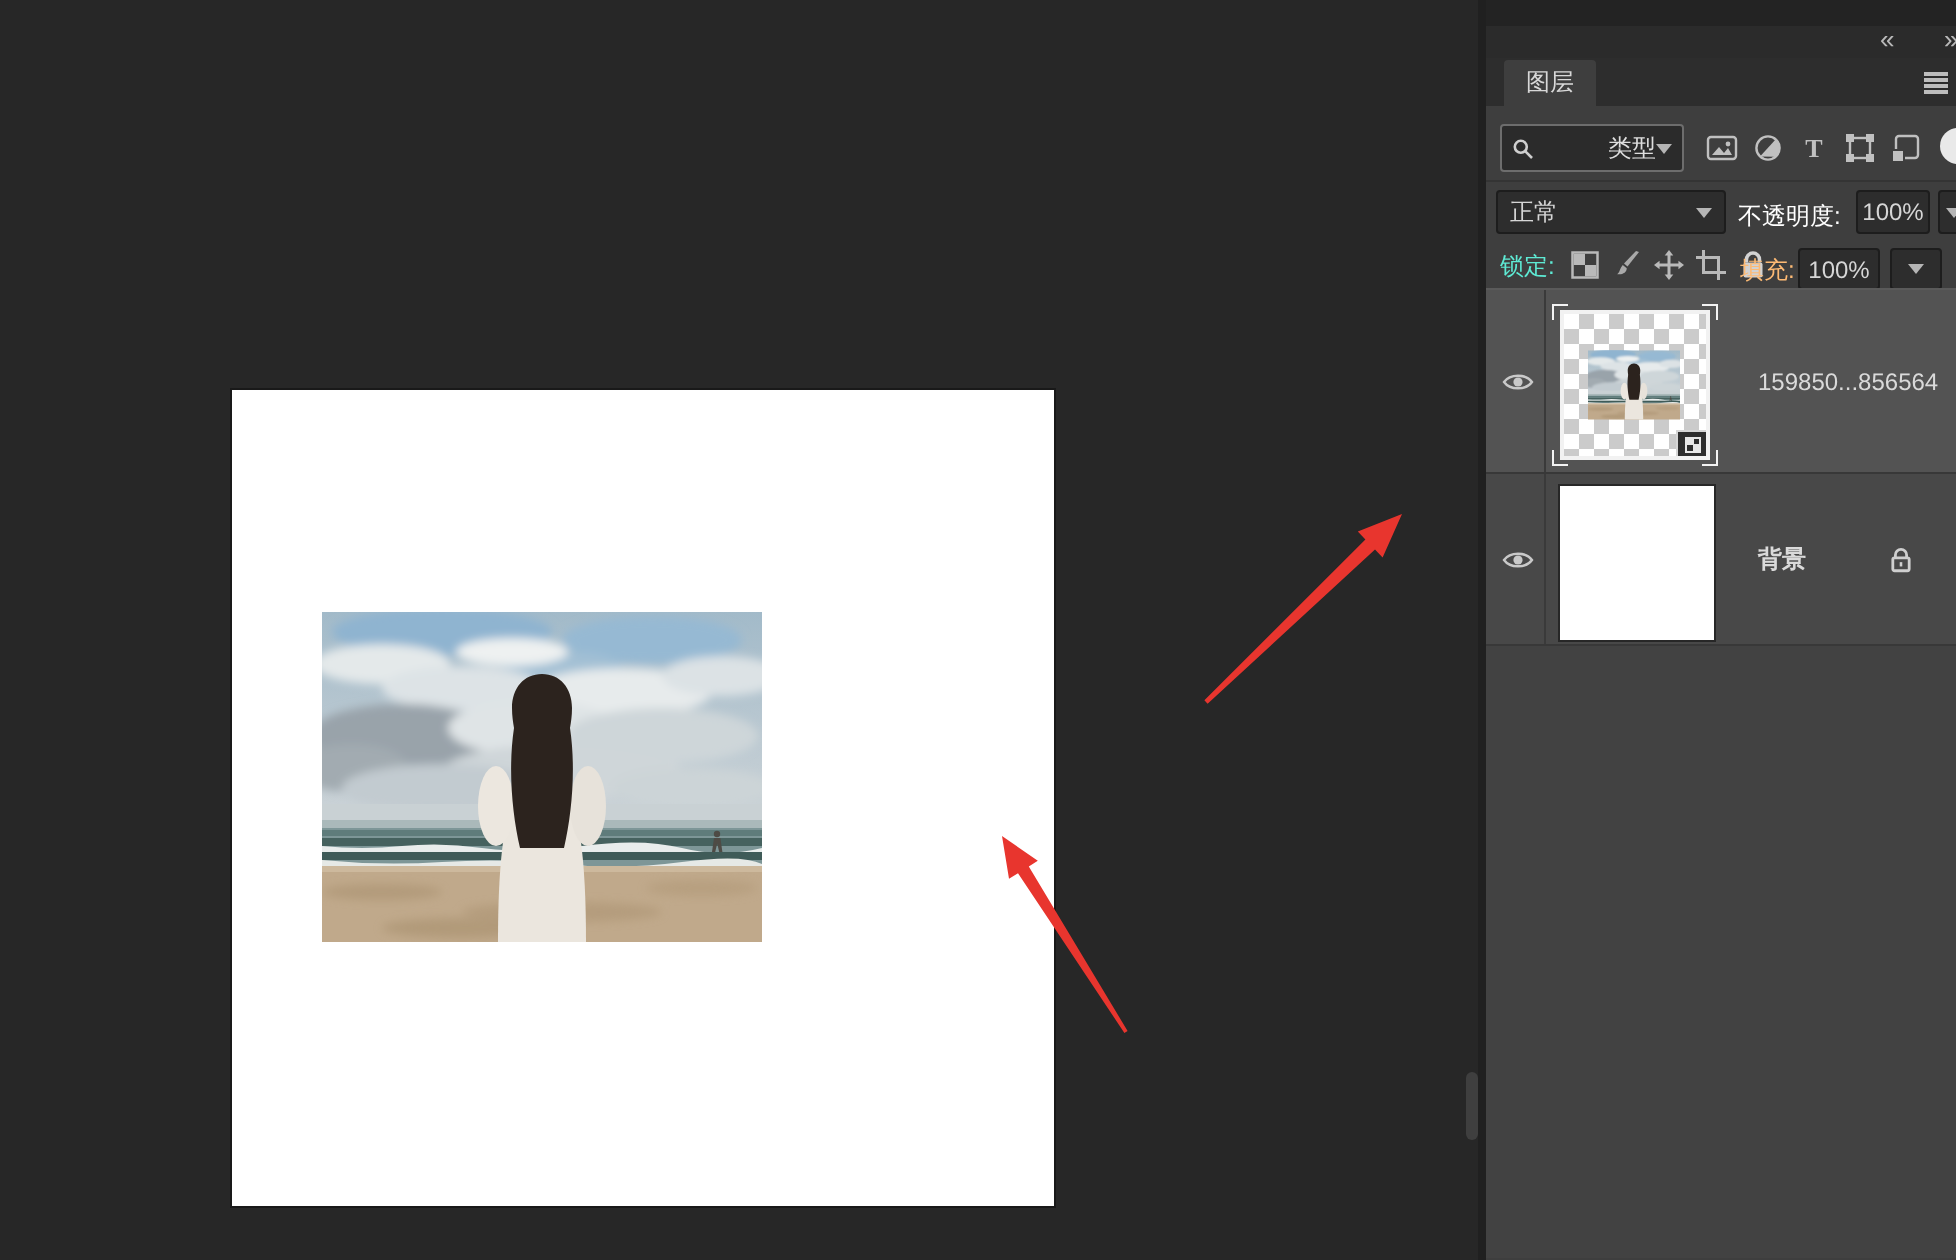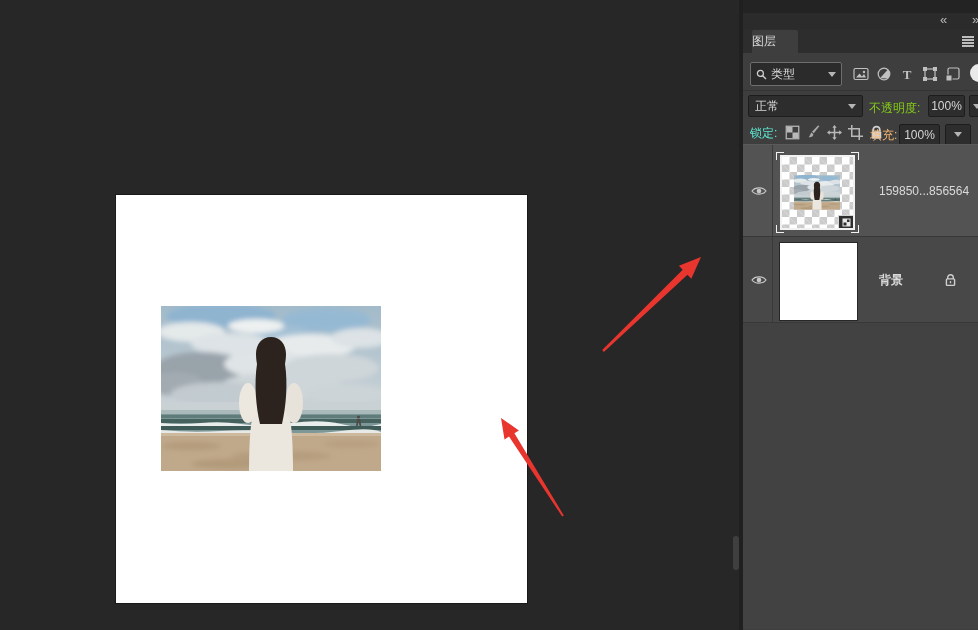--- a/index.html
+++ b/index.html
@@ -16,44 +16,44 @@
 
   
   .panel { position:absolute; left:739px; top:0; width:239px; height:630px;
            background:#3e3e3e; border-left:4px solid #202020; overflow:hidden;
            color:#cfcfcf; font-size:12px; }
   .panel-strip-top { position:absolute; left:0; top:0; width:100%; height:13px; background:#232323; }
   .panel-strip-collapse { position:absolute; left:0; top:13px; width:100%; height:16px; background:#2b2b2b; }
   .collapse-glyph { position:absolute; top:0px; color:#b9b9b9; font-size:13px; line-height:14px; letter-spacing:-1px; }
   .tabbar { position:absolute; left:0; top:29px; width:100%; height:24px; background:#2d2d2d; }
   .tab-active { position:absolute; left:9px; top:1px; width:46px; height:23px; background:#3e3e3e;
-                border-radius:2px 2px 0 0; color:#d8d8d8; text-align:left; line-height:23px; }
+                border-radius:2px 2px 0 0; color:#d8d8d8; text-align:center; line-height:23px; }
   .panel-menu-icon { position:absolute; left:219px; top:7px; width:12px; height:10px; }
   .panel-menu-icon i { display:block; height:2px; background:#bdbdbd; margin-bottom:1px; }
 
   .panel-content { position:absolute; left:0; top:53px; width:100%; height:577px; background:#3e3e3e; }
 
   
-  .filter-row { position:absolute; left:0; top:7px; width:100%; height:28px; }
+  .filter-row { position:absolute; left:0; top:7px; width:100%; height:28px;text-align:right; }
   .search-select { position:absolute; left:7px; top:2px; width:92px; height:24px; background:#2b2b2b;
                    border:1px solid #6d6d6d; border-radius:2px; display:flex; align-items:center; padding:0 5px; }
   .search-select .lbl { flex:1; margin-left:4px; color:#dedede; }
   .filter-icons { position:absolute; left:103px; top:3px; width:136px; height:22px; display:flex; align-items:center; }
   .ficon { width:16px; height:16px; margin-left:7px; flex:0 0 auto; }
   .filter-toggle-partial { position:absolute; left:227px; top:4px; width:18px; height:18px; border-radius:50%;
                            background:#e9e9e9; }
   .filter-sep { position:absolute; left:0; top:37px; width:100%; height:1px; background:#343434; }
 
   
   .blend-row { position:absolute; left:0; top:39px; width:100%; height:28px; }
   .select-box { position:absolute; background:#2d2d2d; border:1px solid #1d1d1d; border-radius:2px;
                 display:flex; align-items:center; color:#d6d6d6; }
   .blend-select { left:5px; top:3px; width:115px; height:22px; padding:0 6px; }
   .blend-select .lbl { flex:1; }
-  .opacity-label { position:absolute; left:126px; top:8px; color:#84cc16; }
+  .opacity-label { position:absolute; left:126px; top:8px; color:#ffffff; }
   .opacity-value { left:185px; top:3px; width:37px; height:22px; justify-content:center; }
   .opacity-caret-box { left:226px; top:3px; width:16px; height:22px; justify-content:center; }
 
   
   .lock-row { position:absolute; left:0; top:68px; width:100%; height:27px; }
   .lock-label { position:absolute; left:7px; top:4px; color:#5eead4; }
   .lock-icons { position:absolute; left:42px; top:4px; display:flex; align-items:center; }
   .licon { width:15px; height:15px; margin-right:6px; }
   .fill-label { position:absolute; left:127px; top:6px; color:#fdba74; }
   .fill-value { left:156px; top:3px; width:41px; height:21px; justify-content:center; }

